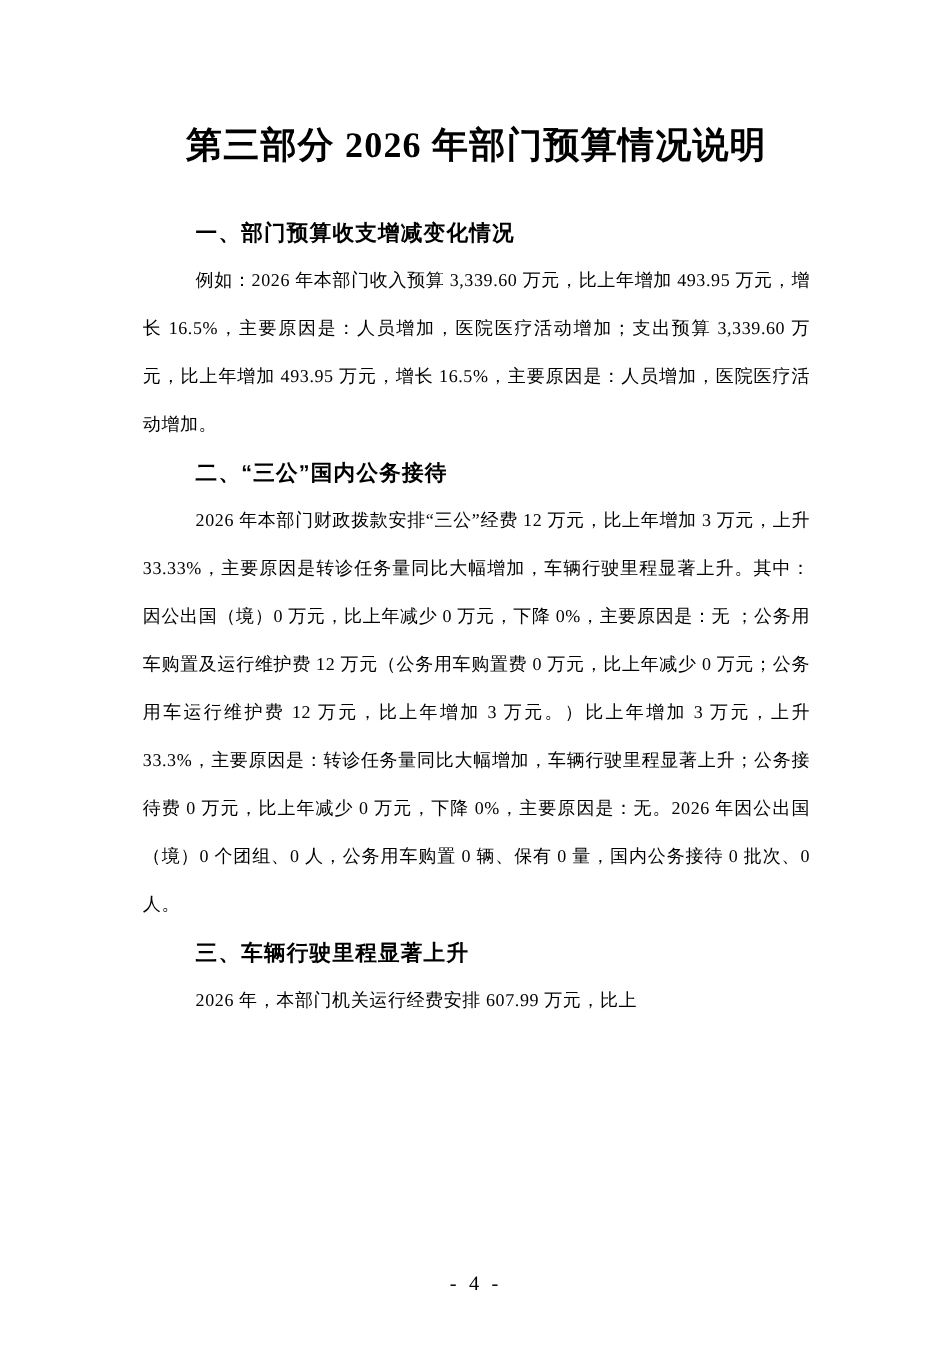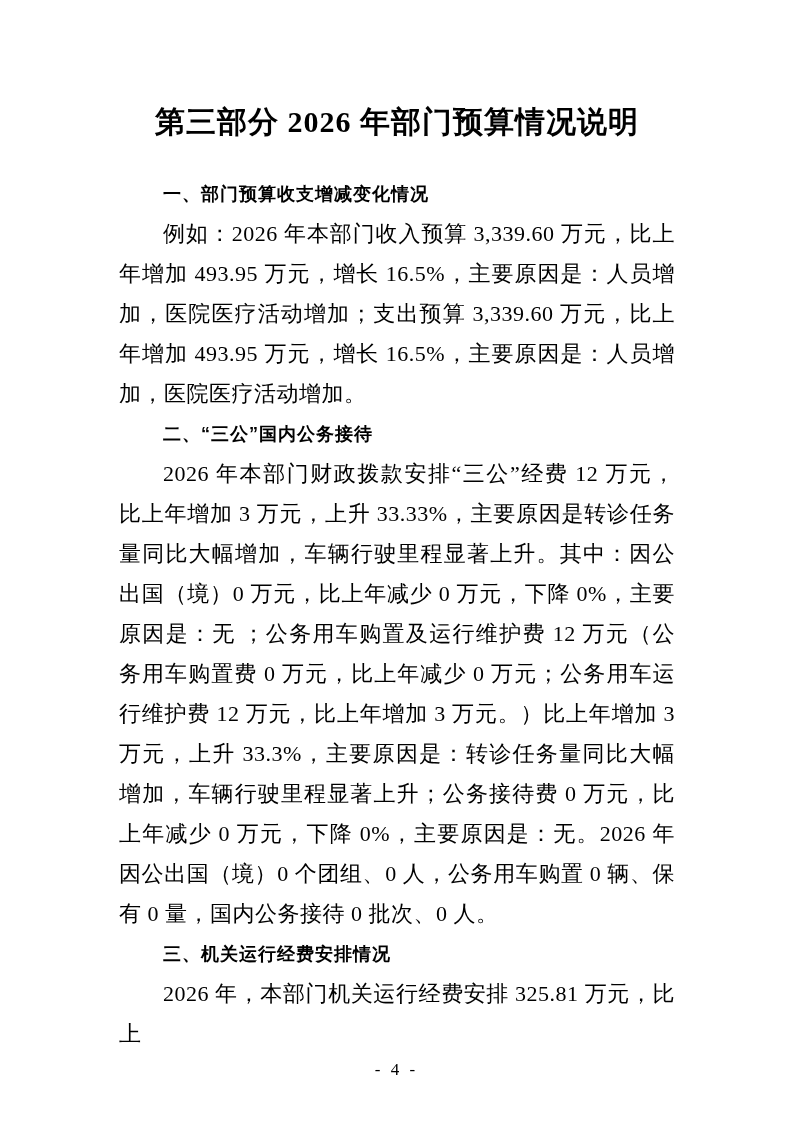--- a/index.html
+++ b/index.html
@@ -33,21 +33,21 @@
     font-family: "Liberation Sans", "DejaVu Sans", sans-serif;
     font-weight: 700;
     font-size: 18px;
     line-height: 40px;
     text-indent: 44px;
     letter-spacing: 1px;
   }
   .body-para {
     margin: 0;
     font-family: "Liberation Serif", "DejaVu Serif", serif;
-    font-size: 22px;
+    font-size: 15px;
     line-height: 40px;
     text-align: justify;
     text-indent: 44px;
     letter-spacing: 0.5px;
   }
   .page-number {
     position: absolute;
     left: 0;
     right: 0;
     bottom: 58px;
@@ -68,19 +68,19 @@
     <h2 class="sec-heading">一、部门预算收支增减变化情况</h2>
     <p class="body-para">例如：2026 年本部门收入预算 3,339.60 万元，比上年增加 493.95 万元，增长 16.5%，主要原因是：人员增加，医院医疗活动增加；支出预算 3,339.60 万元，比上年增加 493.95 万元，增长 16.5%，主要原因是：人员增加，医院医疗活动增加。</p>
   </section>
 
   <section>
     <h2 class="sec-heading">二、“三公”国内公务接待</h2>
     <p class="body-para">2026 年本部门财政拨款安排“三公”经费 12 万元，比上年增加 3 万元，上升 33.33%，主要原因是转诊任务量同比大幅增加，车辆行驶里程显著上升。其中：因公出国（境）0 万元，比上年减少 0 万元，下降 0%，主要原因是：无 ；公务用车购置及运行维护费 12 万元（公务用车购置费 0 万元，比上年减少 0 万元；公务用车运行维护费 12 万元，比上年增加 3 万元。）比上年增加 3 万元，上升 33.3%，主要原因是：转诊任务量同比大幅增加，车辆行驶里程显著上升；公务接待费 0 万元，比上年减少 0 万元，下降 0%，主要原因是：无。2026 年因公出国（境）0 个团组、0 人，公务用车购置 0 辆、保有 0 量，国内公务接待 0 批次、0 人。</p>
   </section>
 
   <section>
-    <h2 class="sec-heading">三、机关运行经费安排情况</h2>
-    <p class="body-para">2026 年，本部门机关运行经费安排 325.81 万元，比上</p>
+    <h2 class="sec-heading">三、车辆行驶里程显著上升</h2>
+    <p class="body-para">2026 年，本部门机关运行经费安排 607.99 万元，比上</p>
   </section>
 
   <div class="page-number">- 4 -</div>
 
 </div>
 
 </body></html>

